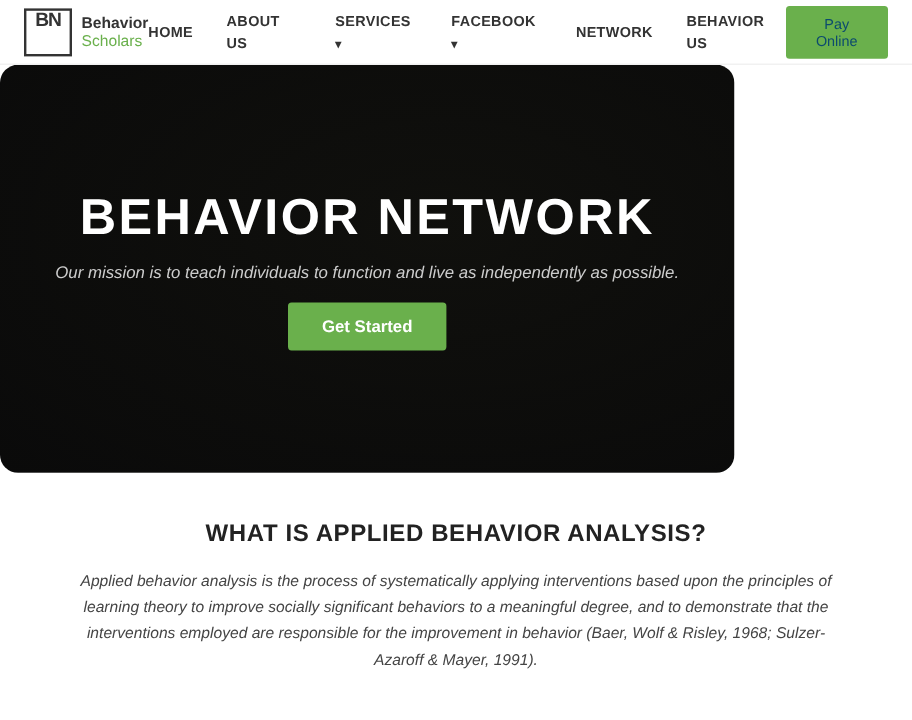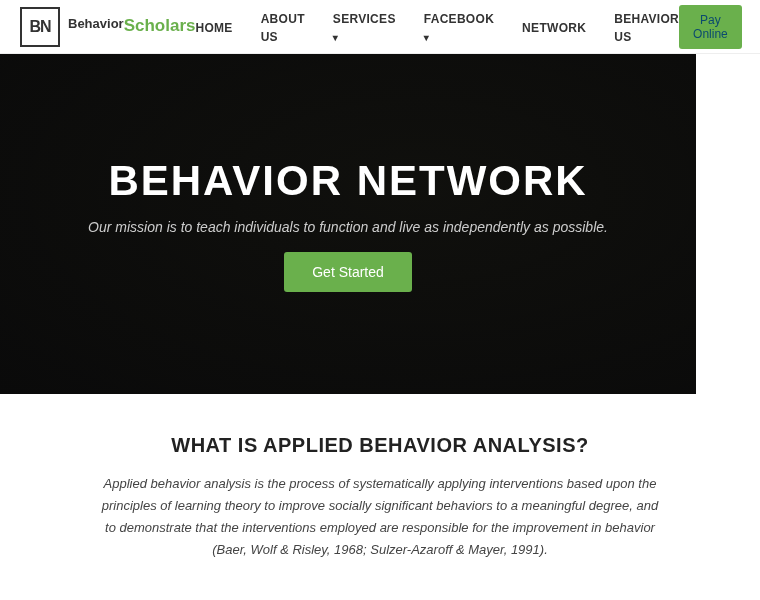--- a/index.html
+++ b/index.html
@@ -21,39 +21,39 @@
       display: flex;
       align-items: center;
       gap: 8px;
       text-decoration: none;
     }
     .logo-icon {
       width: 40px;
       height: 40px;
       border: 2px solid #333;
       display: flex;
-      align-items: center;
       justify-content: center;
       font-weight: 900;
       font-size: 16px;
       color: #333;
       letter-spacing: -1px;
     }
     .logo-text {
       display: flex;
+      flex-direction: column;
       line-height: 1.1;
     }
     .logo-text .behavior {
       font-weight: 700;
       font-size: 13px;
       color: #333;
     }
     .logo-text .scholars {
-      font-weight: 700;
-      font-size: 17px;
+      font-weight: 400;
+      font-size: 13px;
       color: #6ab04c;
     }
     .nav-links {
       display: flex;
       align-items: center;
       gap: 28px;
       list-style: none;
     }
     .nav-links li a {
       text-decoration: none;
@@ -72,30 +72,31 @@
       border: none;
       padding: 8px 14px;
       font-size: 12px;
       font-weight: 400;
       cursor: pointer;
       border-radius: 3px;
     }
 
     
     .hero {
-      width: 696px;
+      width: 612px;
       height: 340px;
       background: linear-gradient(rgba(10,10,10,0.82), rgba(10,10,10,0.82)),
                   radial-gradient(ellipse at 60% 40%, #2a2a1a 0%, #0a0a0a 100%);
       display: flex;
       flex-direction: column;
       align-items: center;
       justify-content: center;
       text-align: center;
       position: relative;
+      border-radius: 15px;
     }
     .hero-title {
       color: #fff;
       font-size: 42px;
       font-weight: 800;
       letter-spacing: 2px;
       text-transform: uppercase;
       margin-bottom: 14px;
     }
     .hero-subtitle {
@@ -103,30 +104,30 @@
       font-size: 14px;
       margin-bottom: 17px;
       font-style: italic;
     }
     .get-started-btn {
       background: #6ab04c;
       color: #fff;
       border: none;
       padding: 12px 28px;
       font-size: 14px;
-      font-weight: 400;
+      font-weight: 700;
       cursor: pointer;
       border-radius: 3px;
       text-align: right;
     }
 
     
     .aba-section {
       background: #fff;
-      padding: 40px 96px;
+      padding: 40px 60px;
       text-align: center;
     }
     .aba-section h2 {
       font-size: 20px;
       font-weight: 800;
       color: #222;
       margin-bottom: 16px;
       text-transform: uppercase;
       letter-spacing: 0.5px;
     }

